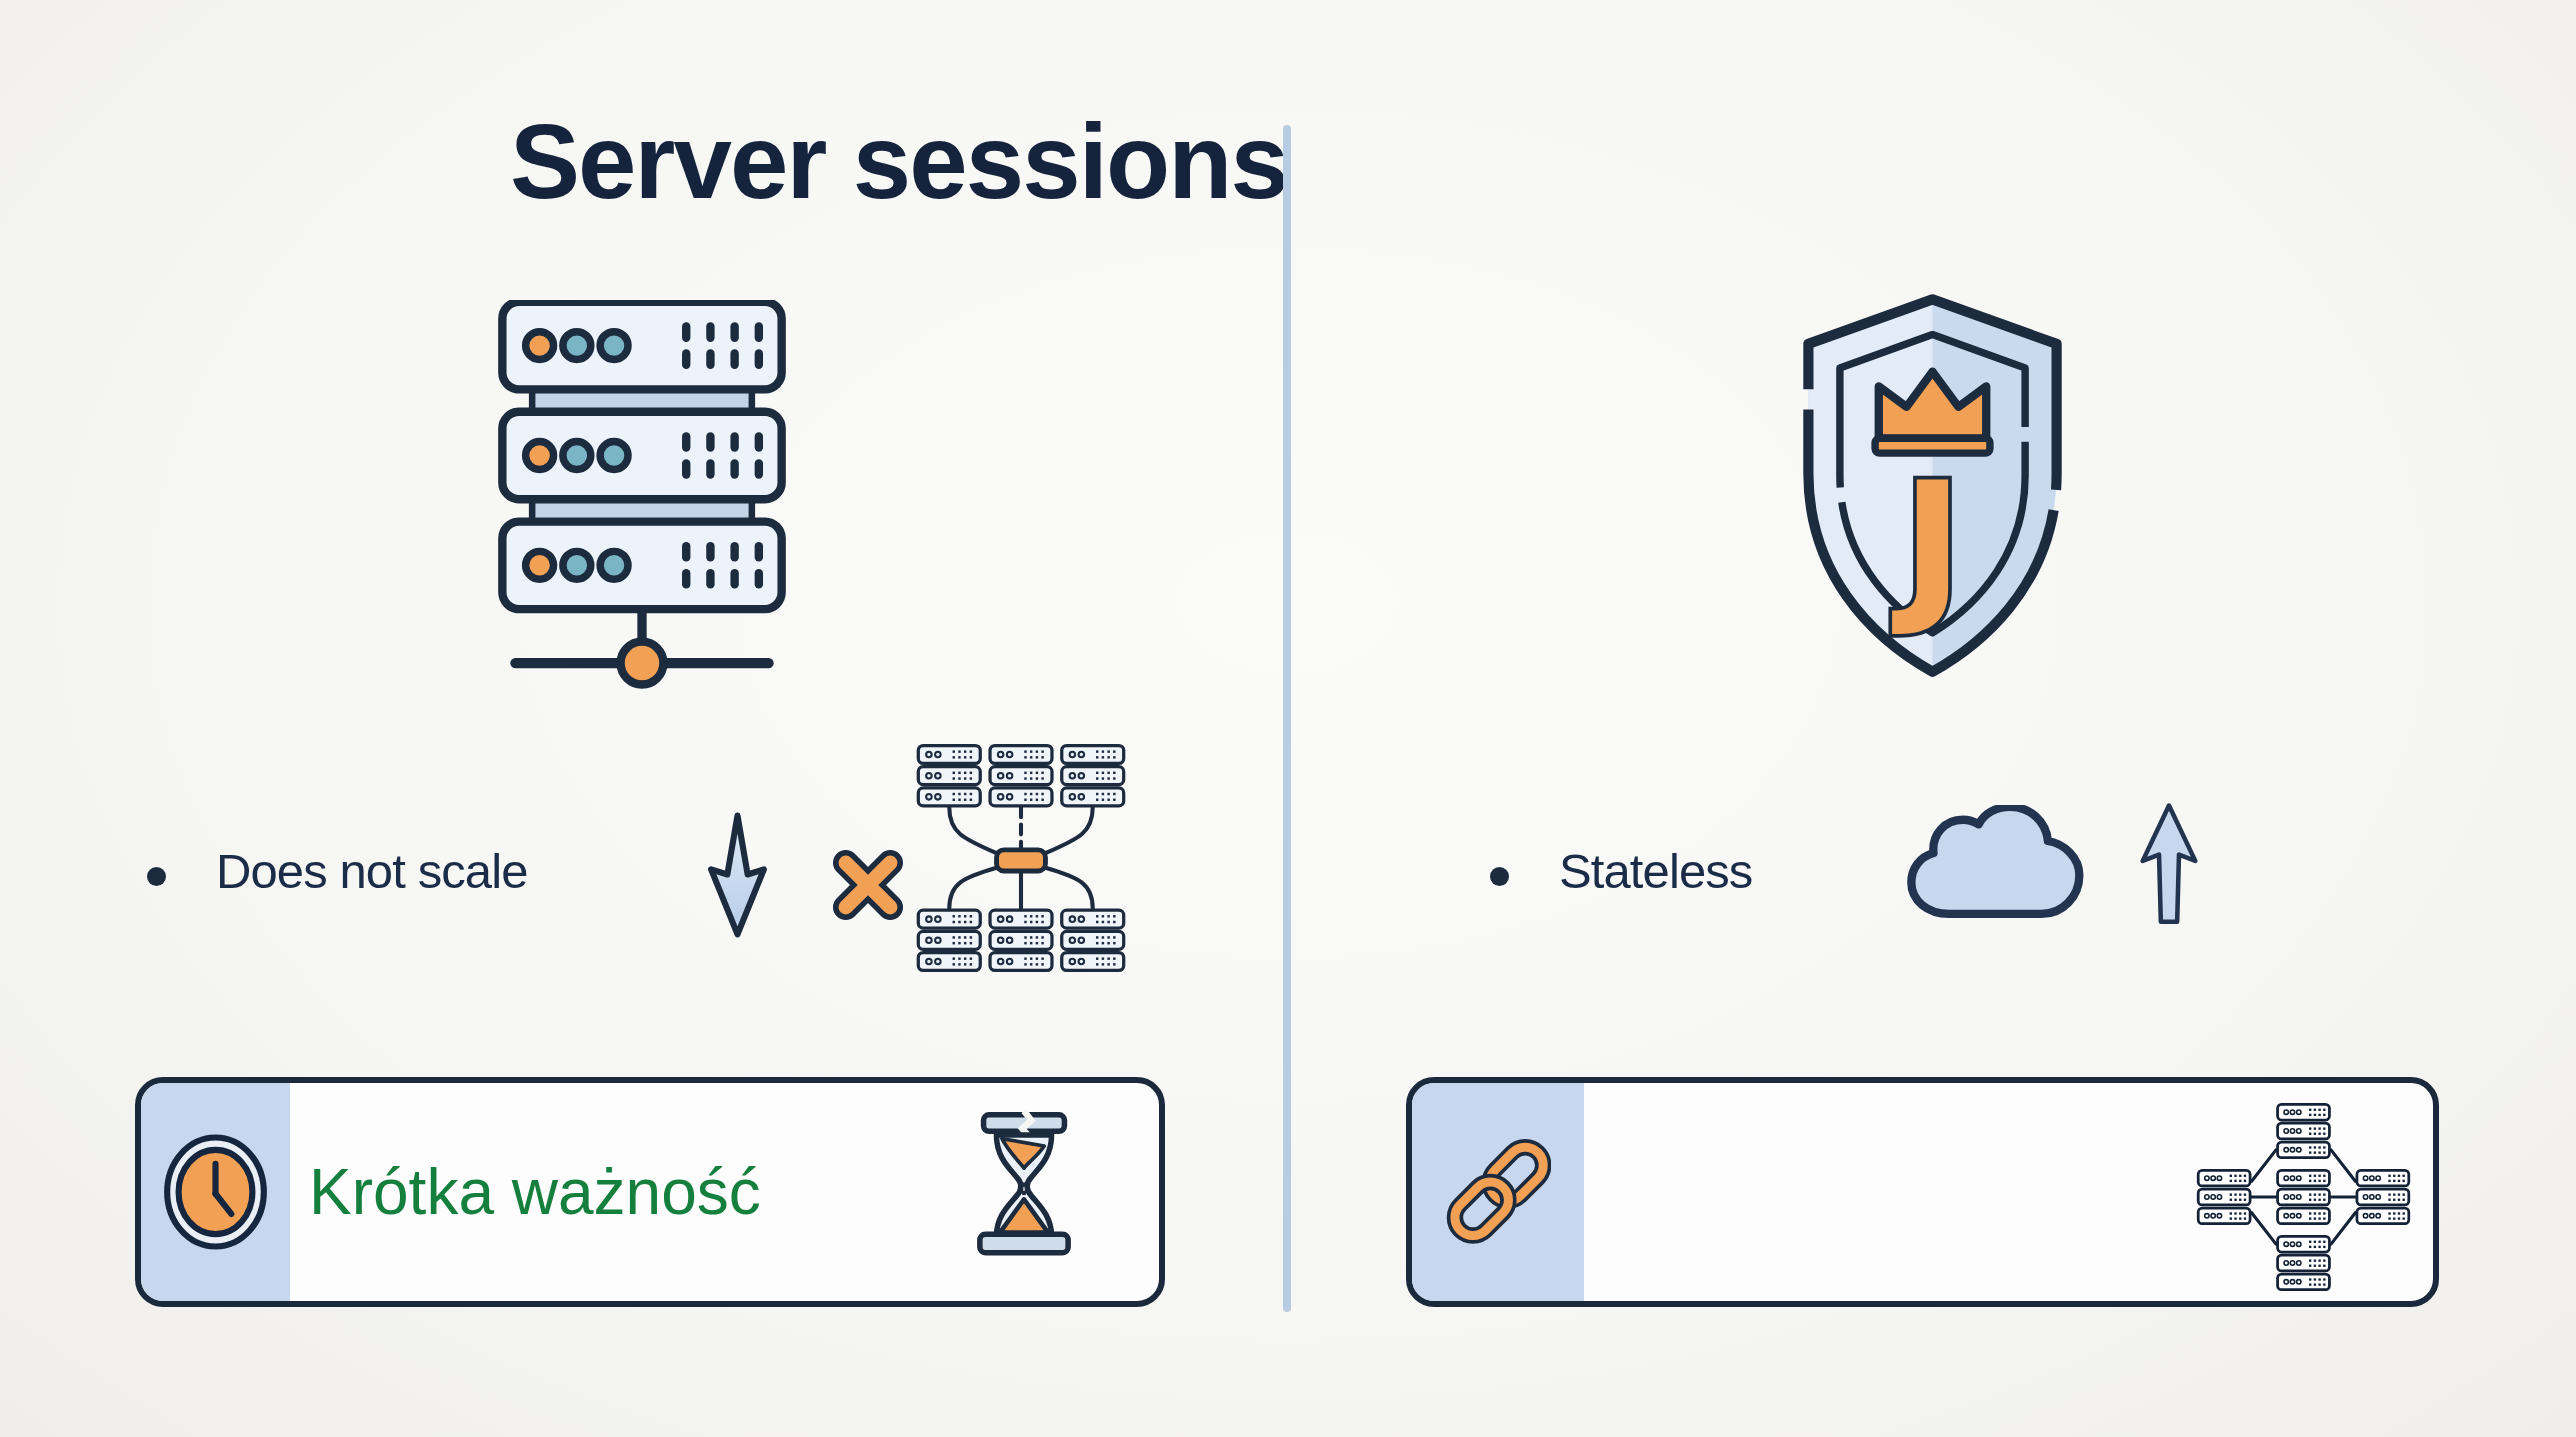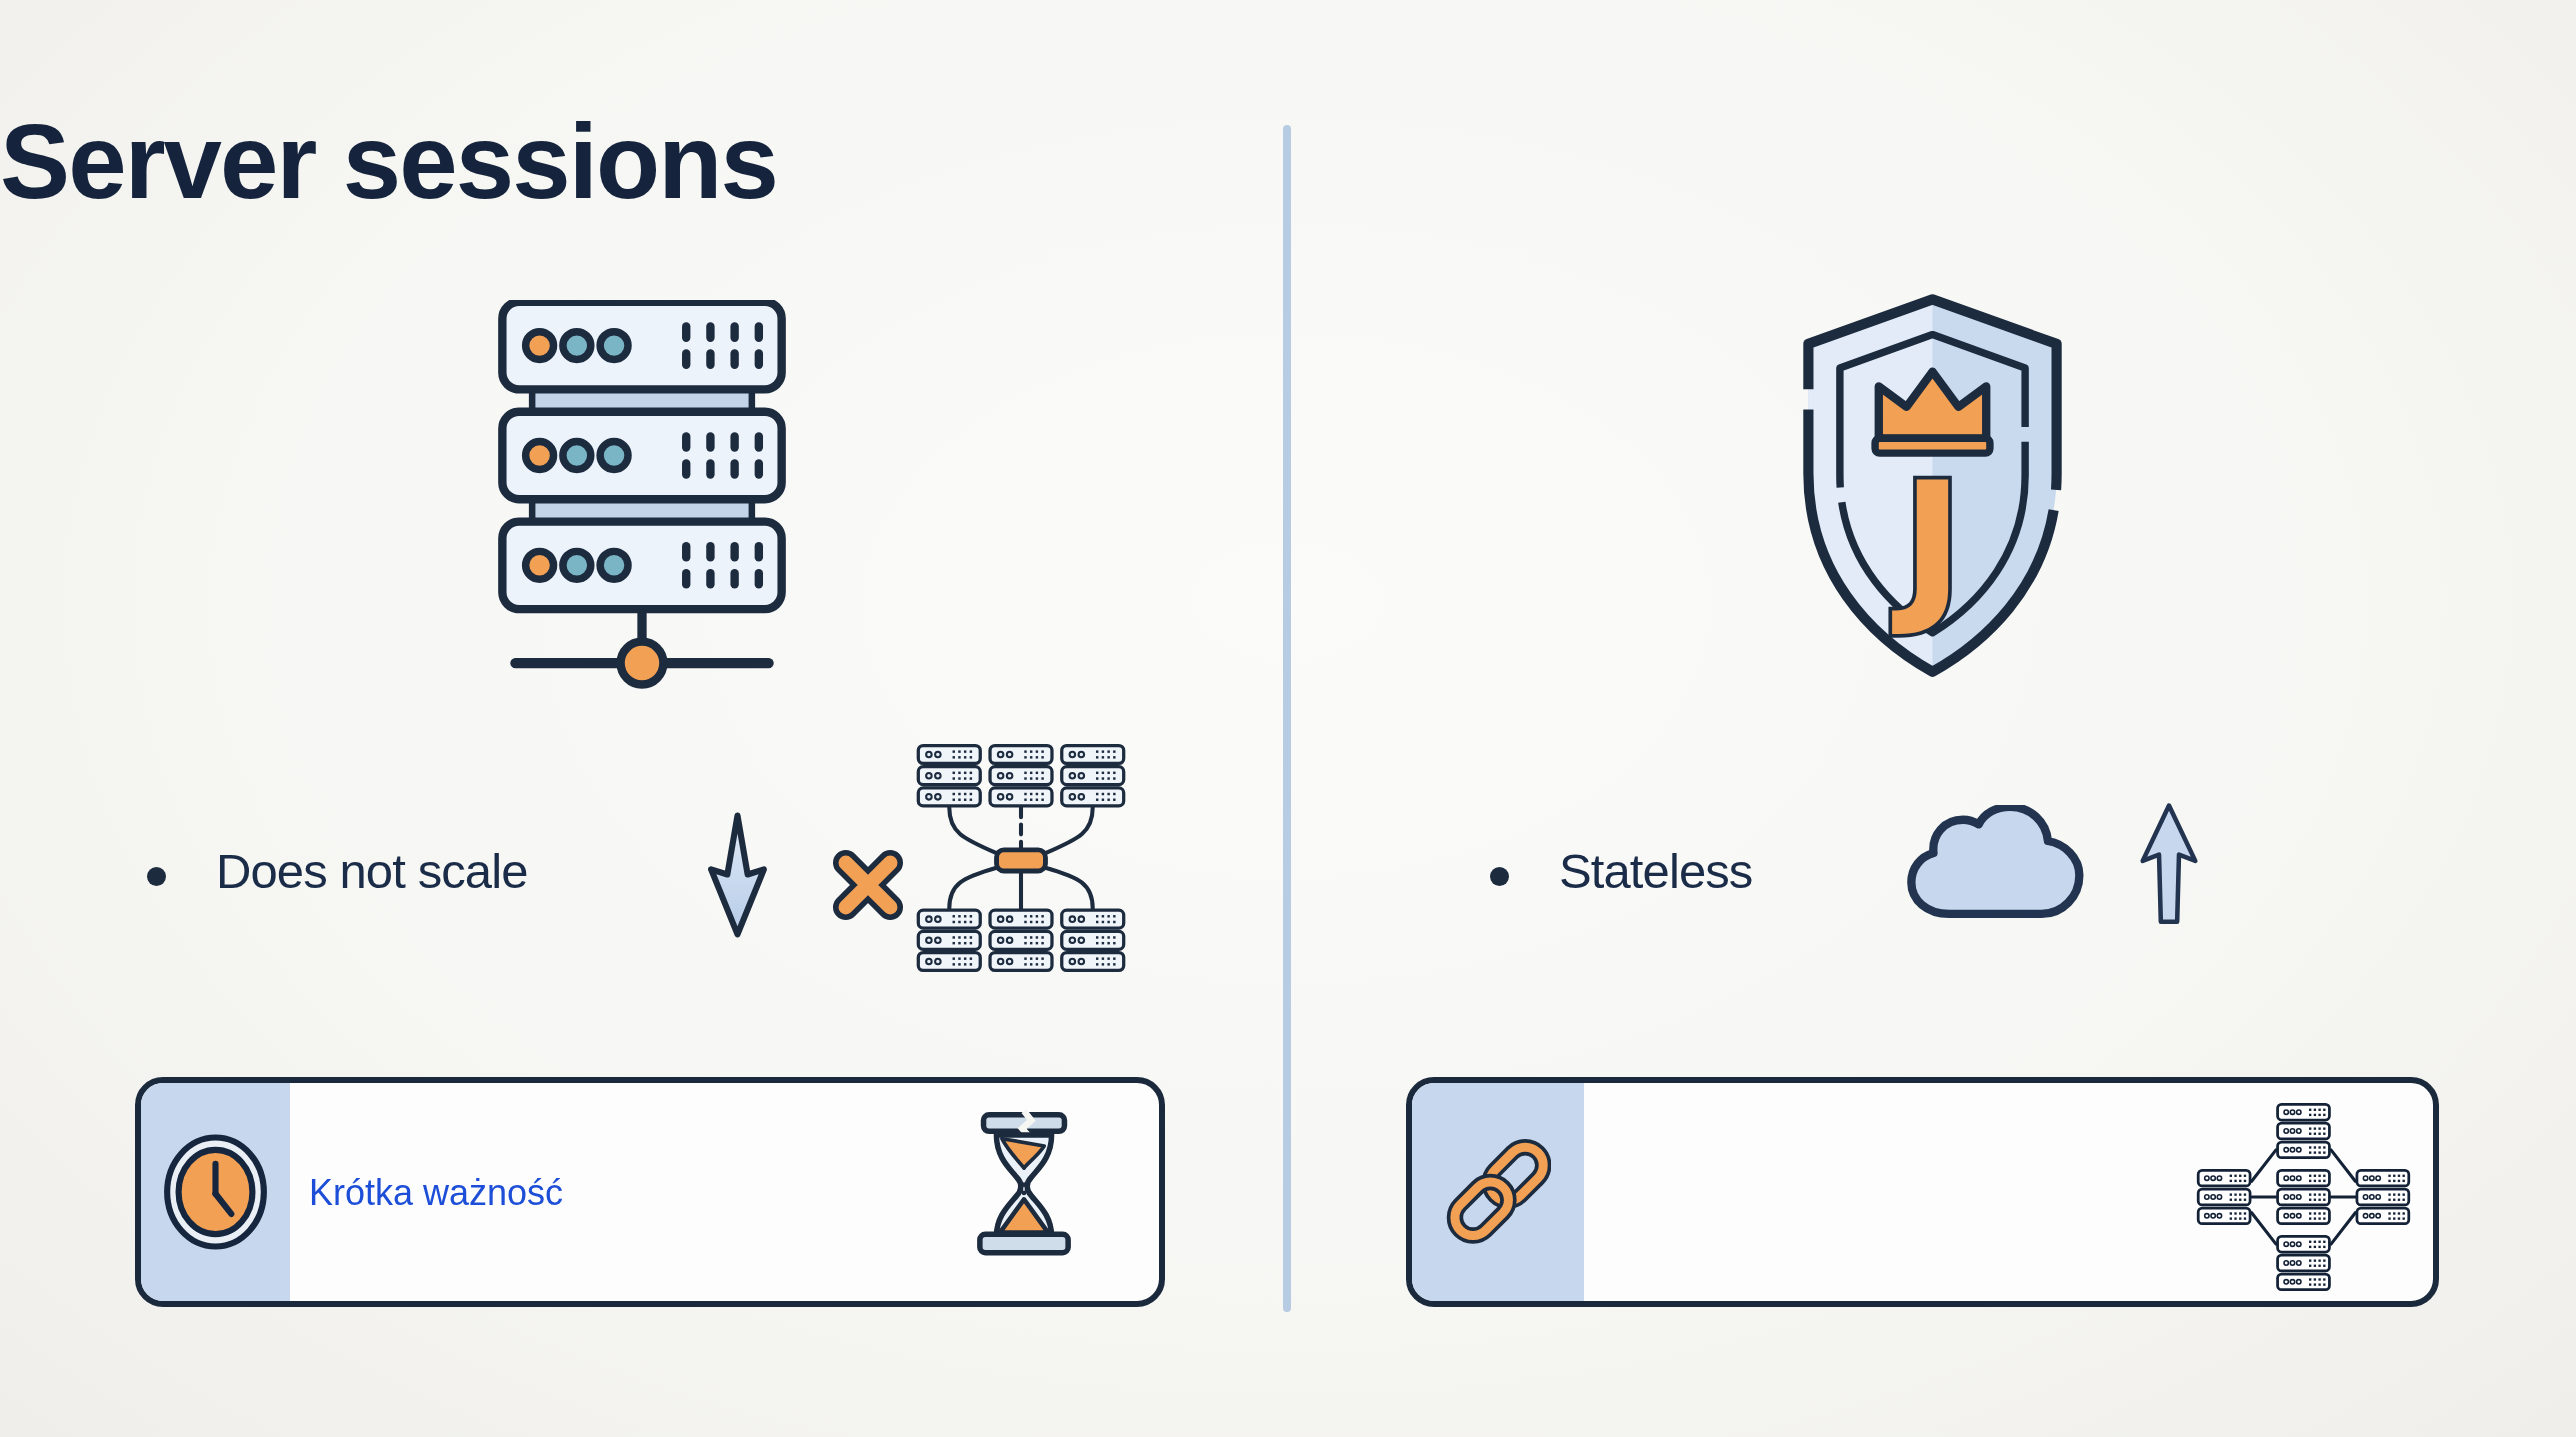--- a/index.html
+++ b/index.html
@@ -3,39 +3,39 @@
 <meta charset="utf-8">
 <style>
   html,body{margin:0;padding:0;background:#eceae7;}
   .canvas{
     position:relative;width:2576px;height:1438px;overflow:hidden;
     background:radial-gradient(ellipse at 50% 42%, #fbfbfa 0%, #f6f6f3 60%, #efeeea 100%);
     font-family:"Liberation Sans", sans-serif;color:#16263f;
   }
   .abs{position:absolute;}
   .panel-title{
-    width:1287px;text-align:left;font-size:105px;font-weight:700;
+    width:1287px;text-align:right;font-size:105px;font-weight:700;
     letter-spacing:-1.9px;color:#15243c;line-height:1;
   }
   .divider{
     left:1283px;top:125px;width:8.4px;height:1187px;
     background:#b7cce2;border-radius:4.7px;
   }
   .bullet-dot{width:19px;height:19px;border-radius:50%;background:#1d2b3f;}
   .bullet-label{font-size:49px;letter-spacing:-0.9px;color:#1b2c48;white-space:nowrap;}
   .callout{
     box-sizing:border-box;border:6.6px solid #1b293d;border-radius:28px;
     background:#fdfdfd;overflow:hidden;
   }
   .callout .strip{position:absolute;left:0;top:0;height:100%;background:#c7d8ee;
     display:flex;align-items:center;justify-content:center;}
   .callout .txt{position:absolute;top:0;height:100%;display:flex;flex-direction:column;
     justify-content:center;gap:11.2px;}
   .callout .txt .h{font-size:54px;font-weight:700;line-height:1.25;color:#15243c;white-space:nowrap;}
-  .callout .txt .b{font-size:36px;line-height:1.25;color:#1d4ed8;white-space:nowrap;}
+  .callout .txt .b{font-size:64px;line-height:1.25;color:#15803d;white-space:nowrap;}
   svg{display:block;}
 </style>
 </head>
 <body>
 
 <div class="canvas">
 
   <div class="abs panel-title" style="left:0;top:109px;">Server sessions</div>
 
   <div class="abs divider"></div>

